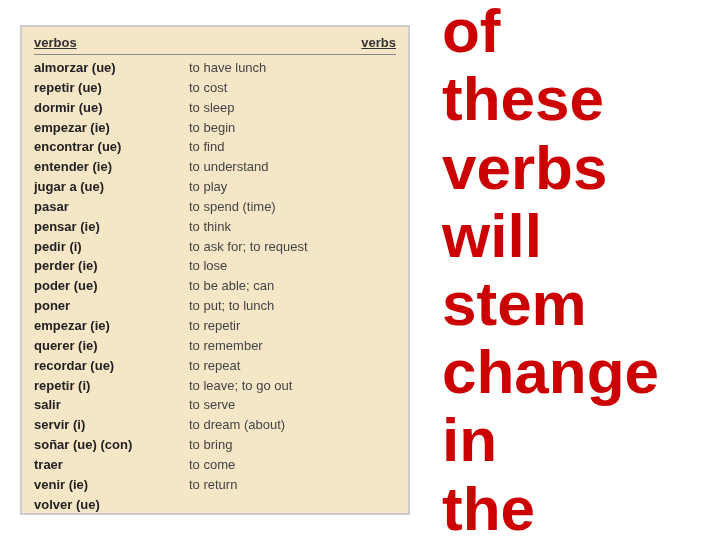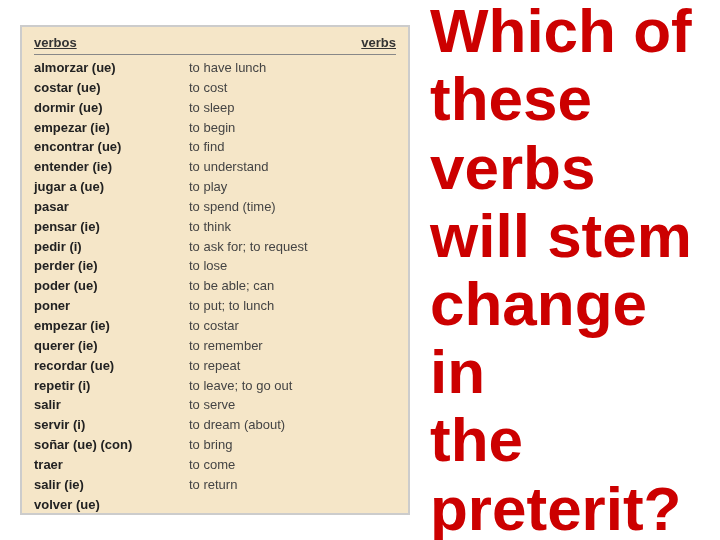--- a/index.html
+++ b/index.html
@@ -12,21 +12,21 @@
       justify-content: center;
       font-family: Arial, sans-serif;
       overflow: hidden;
     }
     .container {
       display: flex;
       width: 720px;
       height: 540px;
       align-items: center;
       justify-content: center;
-      gap: 0;
+      gap: 12px;
     }
     .table-panel {
       width: 390px;
       height: 490px;
       background: #f5e6c8;
       border: 2px solid #ccc;
       padding: 8px 12px;
       display: flex;
       flex-direction: column;
       margin-left: 20px;
@@ -93,58 +93,58 @@
 
 <div class="container">
   <div class="table-panel">
     <div class="table-header">
       <span>verbos</span>
       <span>verbs</span>
     </div>
     <div class="table-body">
       <div class="col-spanish" id="spanish-col">
           <div class="cell spanish">almorzar (ue)</div>
-          <div class="cell spanish">costar (ue)</div>
+          <div class="cell spanish">repetir (ue)</div>
           <div class="cell spanish">dormir (ue)</div>
           <div class="cell spanish">empezar (ie)</div>
           <div class="cell spanish">encontrar (ue)</div>
           <div class="cell spanish">entender (ie)</div>
           <div class="cell spanish">jugar a (ue)</div>
           <div class="cell spanish">pasar</div>
           <div class="cell spanish">pensar (ie)</div>
           <div class="cell spanish">pedir (i)</div>
           <div class="cell spanish">perder (ie)</div>
           <div class="cell spanish">poder (ue)</div>
           <div class="cell spanish">poner</div>
           <div class="cell spanish">empezar (ie)</div>
           <div class="cell spanish">querer (ie)</div>
           <div class="cell spanish">recordar (ue)</div>
           <div class="cell spanish">repetir (i)</div>
           <div class="cell spanish">salir</div>
           <div class="cell spanish">servir (i)</div>
           <div class="cell spanish">soñar (ue) (con)</div>
           <div class="cell spanish">traer</div>
-          <div class="cell spanish">salir (ie)</div>
+          <div class="cell spanish">venir (ie)</div>
           <div class="cell spanish">volver (ue)</div>
         </div>
       <div class="col-english" id="english-col">
           <div class="cell english">to have lunch</div>
           <div class="cell english">to cost</div>
           <div class="cell english">to sleep</div>
           <div class="cell english">to begin</div>
           <div class="cell english">to find</div>
           <div class="cell english">to understand</div>
           <div class="cell english">to play</div>
           <div class="cell english">to spend (time)</div>
           <div class="cell english">to think</div>
           <div class="cell english">to ask for; to request</div>
           <div class="cell english">to lose</div>
           <div class="cell english">to be able; can</div>
           <div class="cell english">to put; to lunch</div>
-          <div class="cell english">to costar</div>
+          <div class="cell english">to repetir</div>
           <div class="cell english">to remember</div>
           <div class="cell english">to repeat</div>
           <div class="cell english">to leave; to go out</div>
           <div class="cell english">to serve</div>
           <div class="cell english">to dream (about)</div>
           <div class="cell english">to bring</div>
           <div class="cell english">to come</div>
           <div class="cell english">to return</div>
         </div>
     </div>

